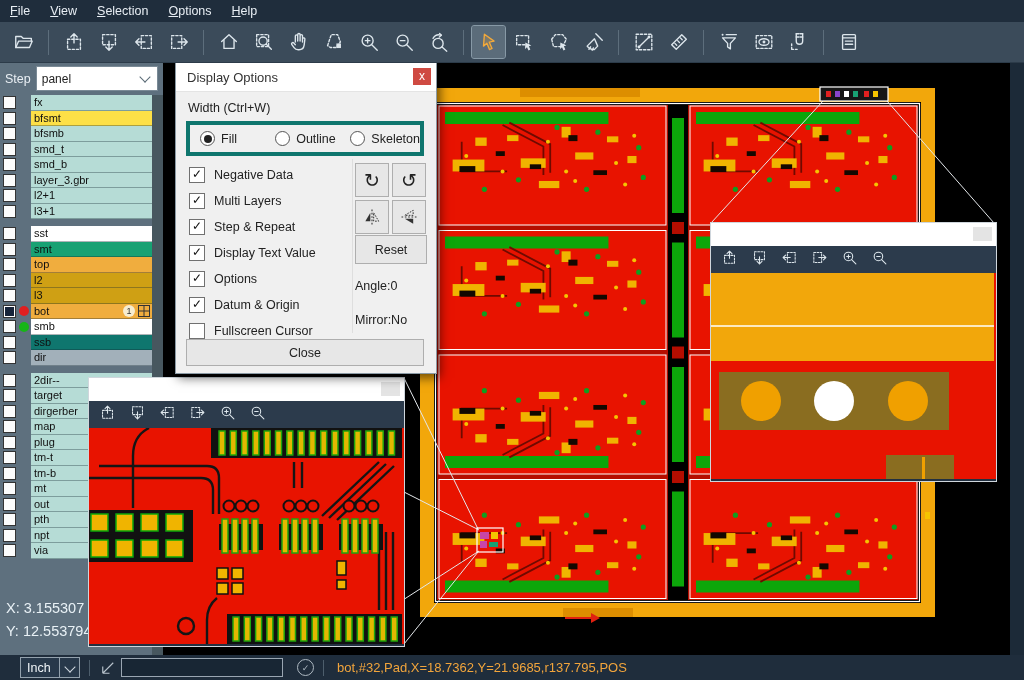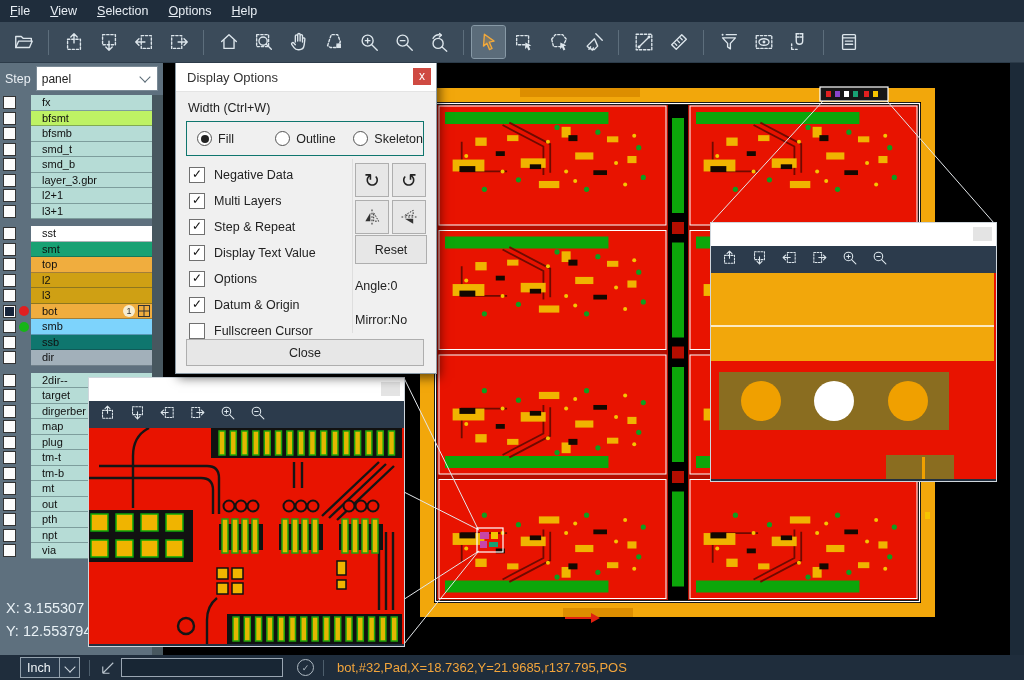--- a/index.html
+++ b/index.html
@@ -27,21 +27,21 @@
   .chev{width:7px;height:7px;border-right:1.5px solid #5a6a76;border-bottom:1.5px solid #5a6a76;
         transform:rotate(45deg);position:absolute;right:8px;top:6px;}
   .layer-groups{position:absolute;top:33px;left:0;right:11px;}
   .layer-group{margin-bottom:7px;}
   .layer-row{display:flex;align-items:center;height:15.5px;}
   .layer-check{width:11px;height:11px;background:#fcfcfc;border:1.5px solid #333;margin-left:3px;flex:none;position:relative;}
   .layer-check.filled::after{content:"";position:absolute;inset:1px;background:#16243a;}
   .dot-slot{width:15px;flex:none;display:flex;justify-content:center;}
   .layer-dot{width:10px;height:10px;border-radius:50%;}
   .layer-cell{flex:1;height:100%;font-size:11px;color:#101010;display:flex;align-items:center;
-              padding-left:11px;border-bottom:1px solid rgba(20,40,50,.35);box-sizing:border-box;}
+              padding-left:3px;border-bottom:1px solid rgba(20,40,50,.35);box-sizing:border-box;}
   .badge{width:12px;height:12px;border-radius:50%;background:#f6ecd0;color:#333;font-size:9px;
          display:flex;align-items:center;justify-content:center;margin-left:auto;flex:none;}
   .grid-ico{width:12px;height:12px;margin:0 2px 0 3px;flex:none;}
   .coords{position:absolute;left:6px;bottom:12px;color:#e9f1f6;font-size:14.5px;line-height:23px;}
   
   .canvas{position:absolute;left:163px;top:62px;width:847px;height:593px;background:#000;z-index:1;}
   .right-strip{position:absolute;left:1010px;top:62px;width:14px;height:593px;background:#1c2a38;z-index:1;}
   
   .statusbar{position:absolute;left:0;right:0;bottom:0;height:25px;background:#1f2d3c;display:flex;
              align-items:center;font-size:13px;z-index:6;}
@@ -62,21 +62,21 @@
   .mag-content{position:relative;overflow:hidden;background:#e81300;}
   .mag-content svg{display:block;}
   
   .dialog{position:absolute;left:175px;top:62px;width:260px;height:310px;background:#f0f0f0;
           border:1px solid #8b9aa5;box-shadow:3px 4px 10px rgba(0,0,0,.55);z-index:4;font-size:12.5px;color:#222;}
   .dlg-title{height:28px;background:#fff;display:flex;align-items:center;padding-left:11px;
              font-size:13px;color:#333;border-bottom:1px solid #e4e4e4;}
   .dlg-close{position:absolute;top:5px;right:5px;width:18px;height:17px;background:#cf4a42;color:#fff;
              font-size:12px;line-height:16px;text-align:center;}
   .dlg-width{position:absolute;left:12px;top:38px;}
-  .dlg-radiobox{position:absolute;left:10px;top:58px;width:238px;height:35px;border:1px solid #0f766e;
+  .dlg-radiobox{position:absolute;left:10px;top:58px;width:238px;height:35px;border:4px solid #0f766e;
                 display:flex;align-items:center;box-sizing:border-box;}
   .radio-item{display:flex;align-items:center;gap:6px;margin-left:10px;flex:1;}
   .radio{width:13px;height:13px;border:1.4px solid #555;border-radius:50%;position:relative;flex:none;background:#fff;}
   .radio.sel::after{content:"";position:absolute;inset:2.5px;background:#222;border-radius:50%;}
   .dlg-check{position:absolute;left:13px;display:flex;gap:9px;align-items:center;}
   .cbx{width:14px;height:14px;background:#fff;border:1.4px solid #707070;font-size:12px;line-height:13px;
        text-align:center;color:#111;flex:none;}
   .dlg-rightbox{position:absolute;left:176px;top:96px;width:74px;height:174px;border-left:1px solid #dedede;}
   .sq-btn{position:absolute;width:32px;height:32px;background:#e7e7e7;border:1px solid #aeaeae;
           display:flex;align-items:center;justify-content:center;color:#222;font-size:19px;}
@@ -304,21 +304,21 @@
           <div class="layer-row">
             <div class="layer-check"></div>
             <div class="dot-slot"></div>
             <div class="layer-cell" style="background: rgb(182, 220, 214);">
               <span>fx</span>
             </div>
           </div>
           <div class="layer-row">
             <div class="layer-check"></div>
             <div class="dot-slot"></div>
-            <div class="layer-cell" style="background: #bef264;">
+            <div class="layer-cell" style="background: #fde047;">
               <span>bfsmt</span>
             </div>
           </div>
           <div class="layer-row">
             <div class="layer-check"></div>
             <div class="dot-slot"></div>
             <div class="layer-cell" style="background: rgb(182, 220, 214);">
               <span>bfsmb</span>
             </div>
           </div>
@@ -406,21 +406,21 @@
                   <rect x="0.5" y="0.5" width="11" height="11" fill="none" stroke="#333"></rect>
                   <path d="M6 0v12M0 6h12" stroke="#333"></path>
                 </svg></span>
             </div>
           </div>
           <div class="layer-row">
             <div class="layer-check"></div>
             <div class="dot-slot">
               <div class="layer-dot" style="background: rgb(23, 181, 23);"></div>
             </div>
-            <div class="layer-cell" style="background: #7dd3fc;">
+            <div class="layer-cell" style="background: #ffffff;">
               <span>smb</span>
             </div>
           </div>
           <div class="layer-row">
             <div class="layer-check"></div>
             <div class="dot-slot"></div>
             <div class="layer-cell" style="background: #0f766e;">
               <span>ssb</span>
             </div>
           </div>

